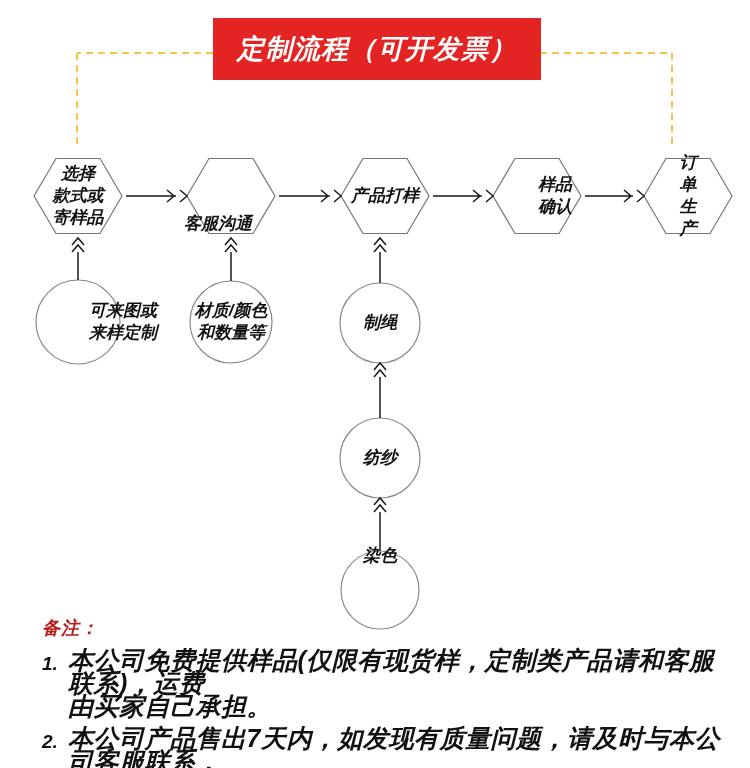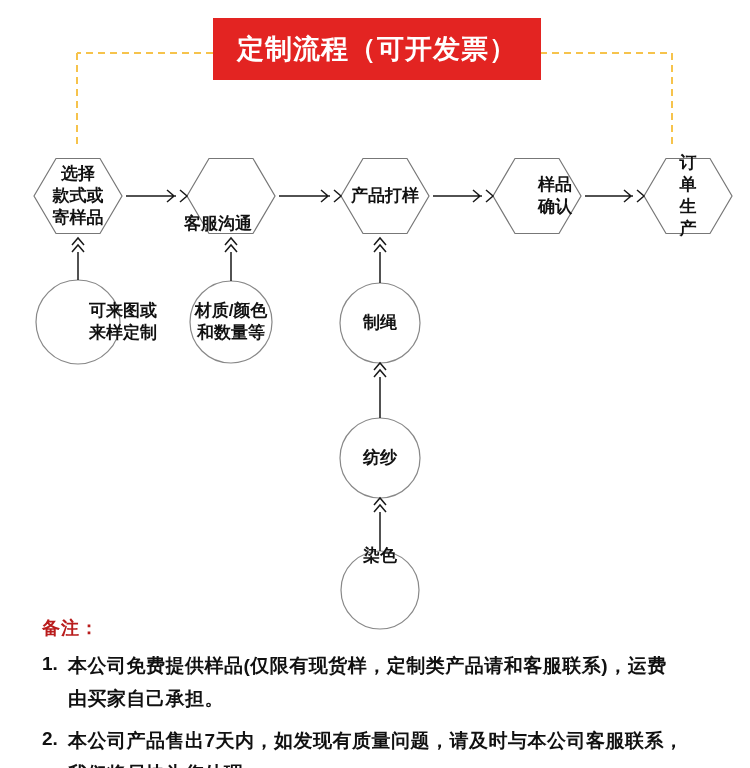--- a/index.html
+++ b/index.html
@@ -1,37 +1,37 @@
 <!DOCTYPE html>
 <html><head>
 <meta charset="utf-8">
 <style>
   * { margin:0; padding:0; box-sizing:border-box; }
   html,body { background:#ffffff; }
   body {
     width:750px; height:768px; position:relative; overflow:hidden;
     font-family:"Liberation Sans","DejaVu Sans",sans-serif;
   }
-  .stage { position:absolute; left:0; top:0; width:600px; height:768px; }
+  .stage { position:absolute; left:0; top:0; width:600px; height:768px;font-style:italic; }
   svg.layer { position:absolute; left:0; top:0; }
   .banner {
     position:absolute; left:213px; top:18px; width:328px; height:62px;
     display:flex; align-items:center; justify-content:center;
     color:#ffffff; font-size:27px; font-weight:bold; letter-spacing:1px;
   }
   .node-label {
     position:absolute; transform:translate(-50%,-50%);
     font-size:17px; font-weight:bold; color:#111111;
     line-height:22px; text-align:center; white-space:pre-line;
   }
   .remarks { position:absolute; left:42px; top:616px; width:690px; }
   .remarks-heading { font-size:18px; font-weight:bold; letter-spacing:1px; }
   .remark-item { display:flex; margin-top:9px; color:#111111; }
   .remark-num { width:26px; flex:0 0 26px; font-size:19px; font-weight:bold; line-height:30px; }
-  .remark-text { font-size:19px; font-weight:bold; line-height:33px; letter-spacing:0.5px; white-space:pre-line; }
+  .remark-text { font-size:25px; font-weight:bold; line-height:23px; letter-spacing:0.5px; white-space:pre-line; }
 </style>
 </head>
 <body>
 
 <div class="stage">
 
   <svg class="layer" width="750" height="768" viewBox="0 0 750 768">
 
     <g stroke="#f6c34c" stroke-width="2" stroke-dasharray="7 5" fill="none">
       <path d="M213 53 H77"></path>

